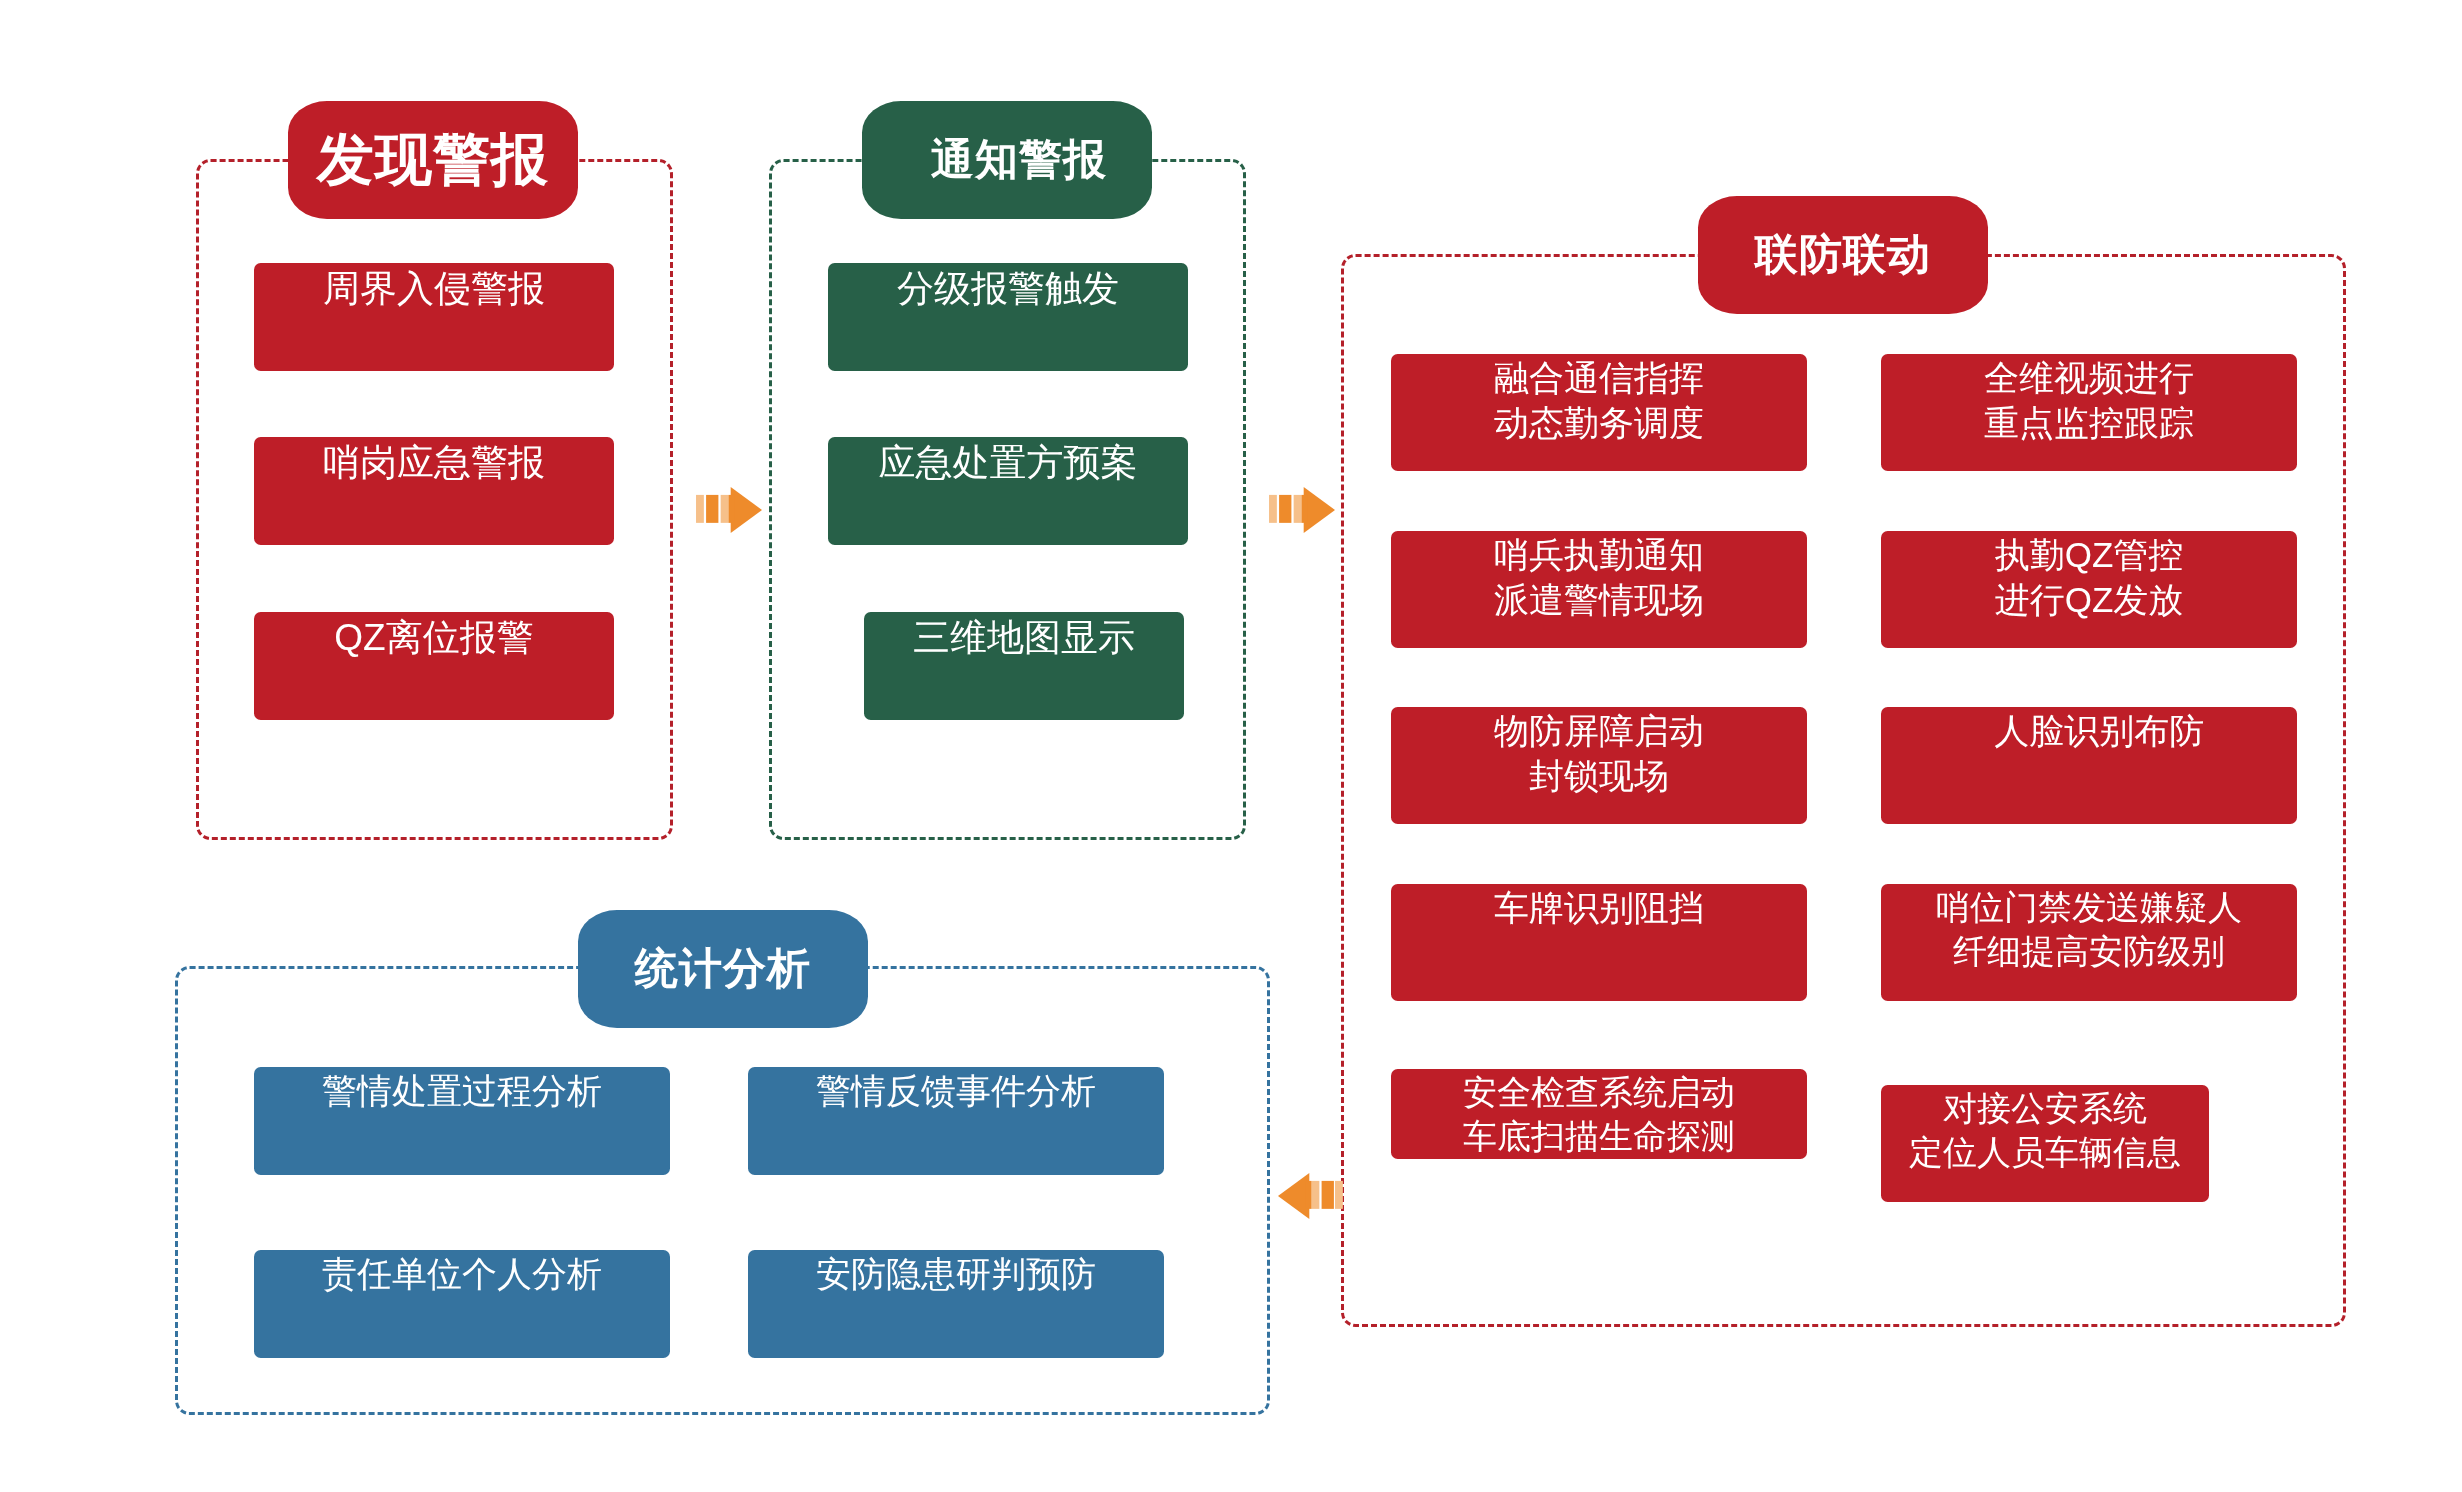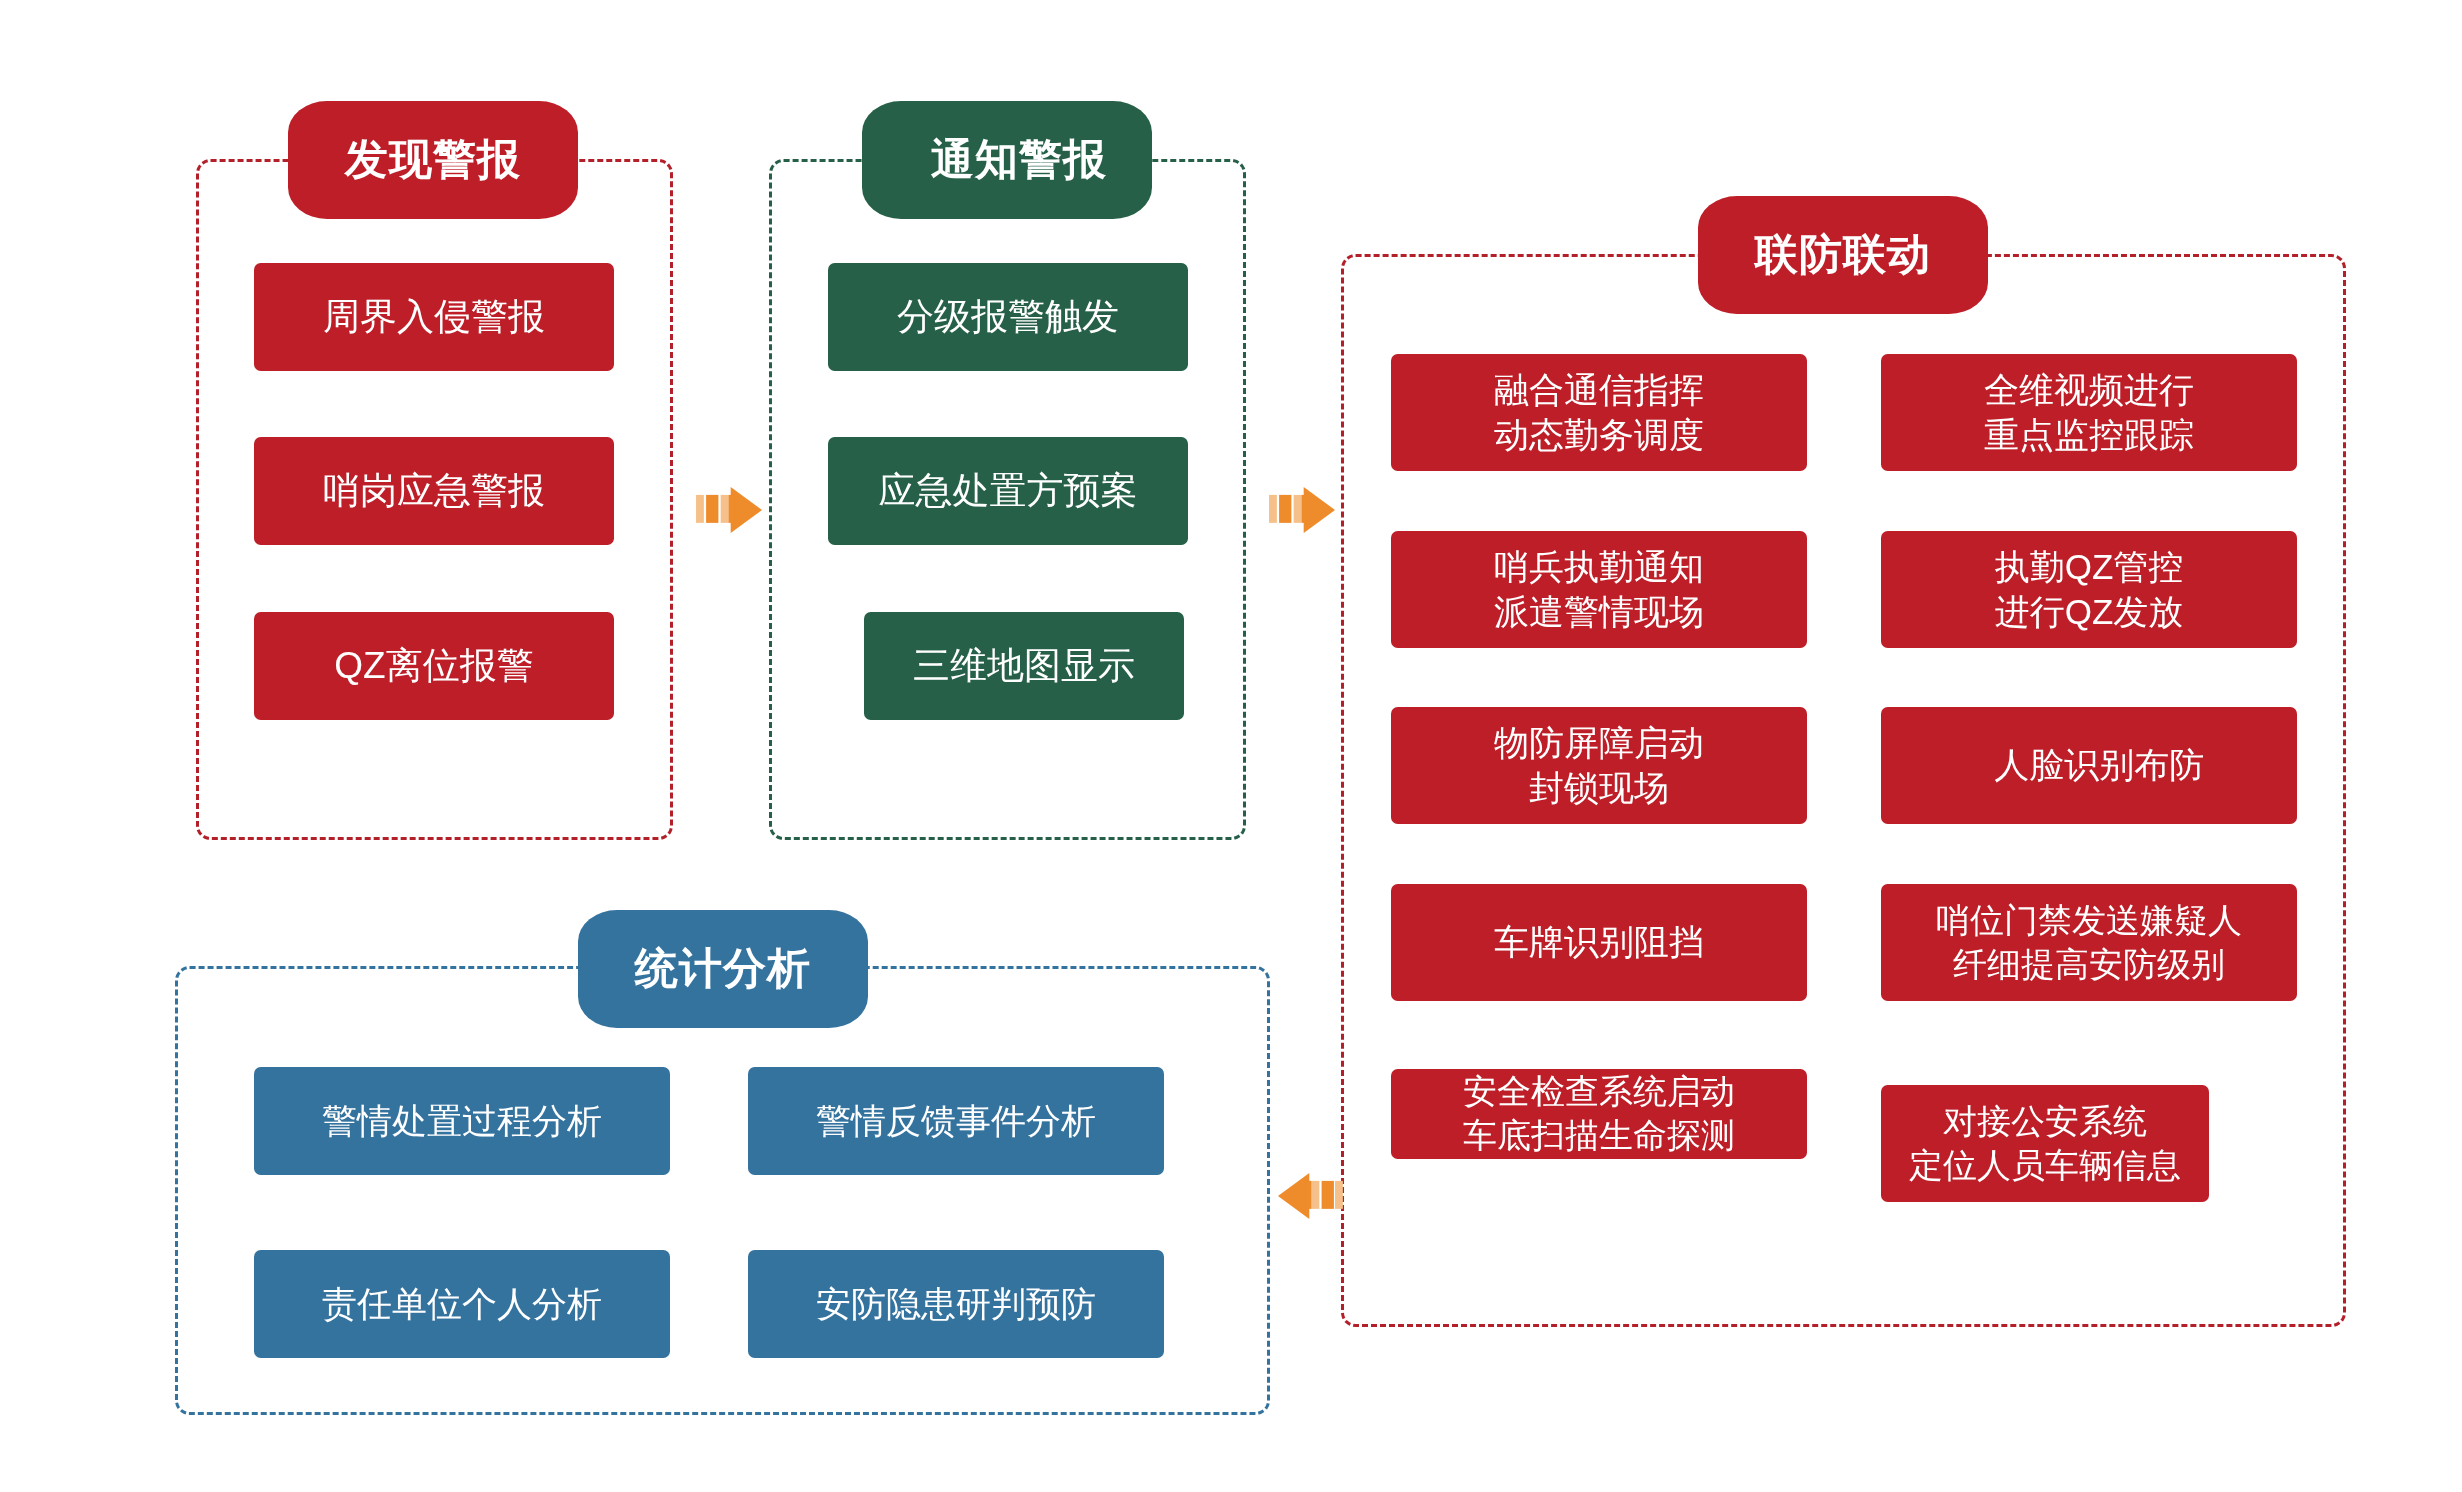--- a/index.html
+++ b/index.html
@@ -46,21 +46,21 @@
     z-index: 5;
   }
   .pill.red   { background: #BE1E28; }
   .pill.green { background: #276048; }
   .pill.blue  { background: #35739F; }
 
   
   .box {
     position: absolute;
     display: flex;
-    align-items: center;
+    align-items: flex-start;
     justify-content: center;
     box-sizing: border-box;
     border-radius: 6.7px;
     color: #ffffff;
     text-align: center;
     line-height: 1.28;
     z-index: 3;
     padding: 2.2px 5.6px;
   }
   .box.red   { background: #BE1E28; }
@@ -75,21 +75,21 @@
   }
   .arrow svg { display: block; }
 </style>
 </head>
 <body>
 
 <div id="canvas">
 
   <div class="panel red" style="left:196px; top:159px; width:477px; height:681px;"></div>
 
-  <div class="pill red" style="left:288px; top:101px; width:290px; height:118px; font-size:43px;">
+  <div class="pill red" style="left:288px; top:101px; width:290px; height:118px; font-size:57px;">
     <span>发现警报</span>
   </div>
 
   <div class="box red" style="left:254px; top:263px; width:360px; height:108px; font-size:37px;">
     <div>
       <span class="ln">周界入侵警报</span>
     </div>
   </div>
 
   <div class="box red" style="left:254px; top:437px; width:360px; height:108px; font-size:37px;">

